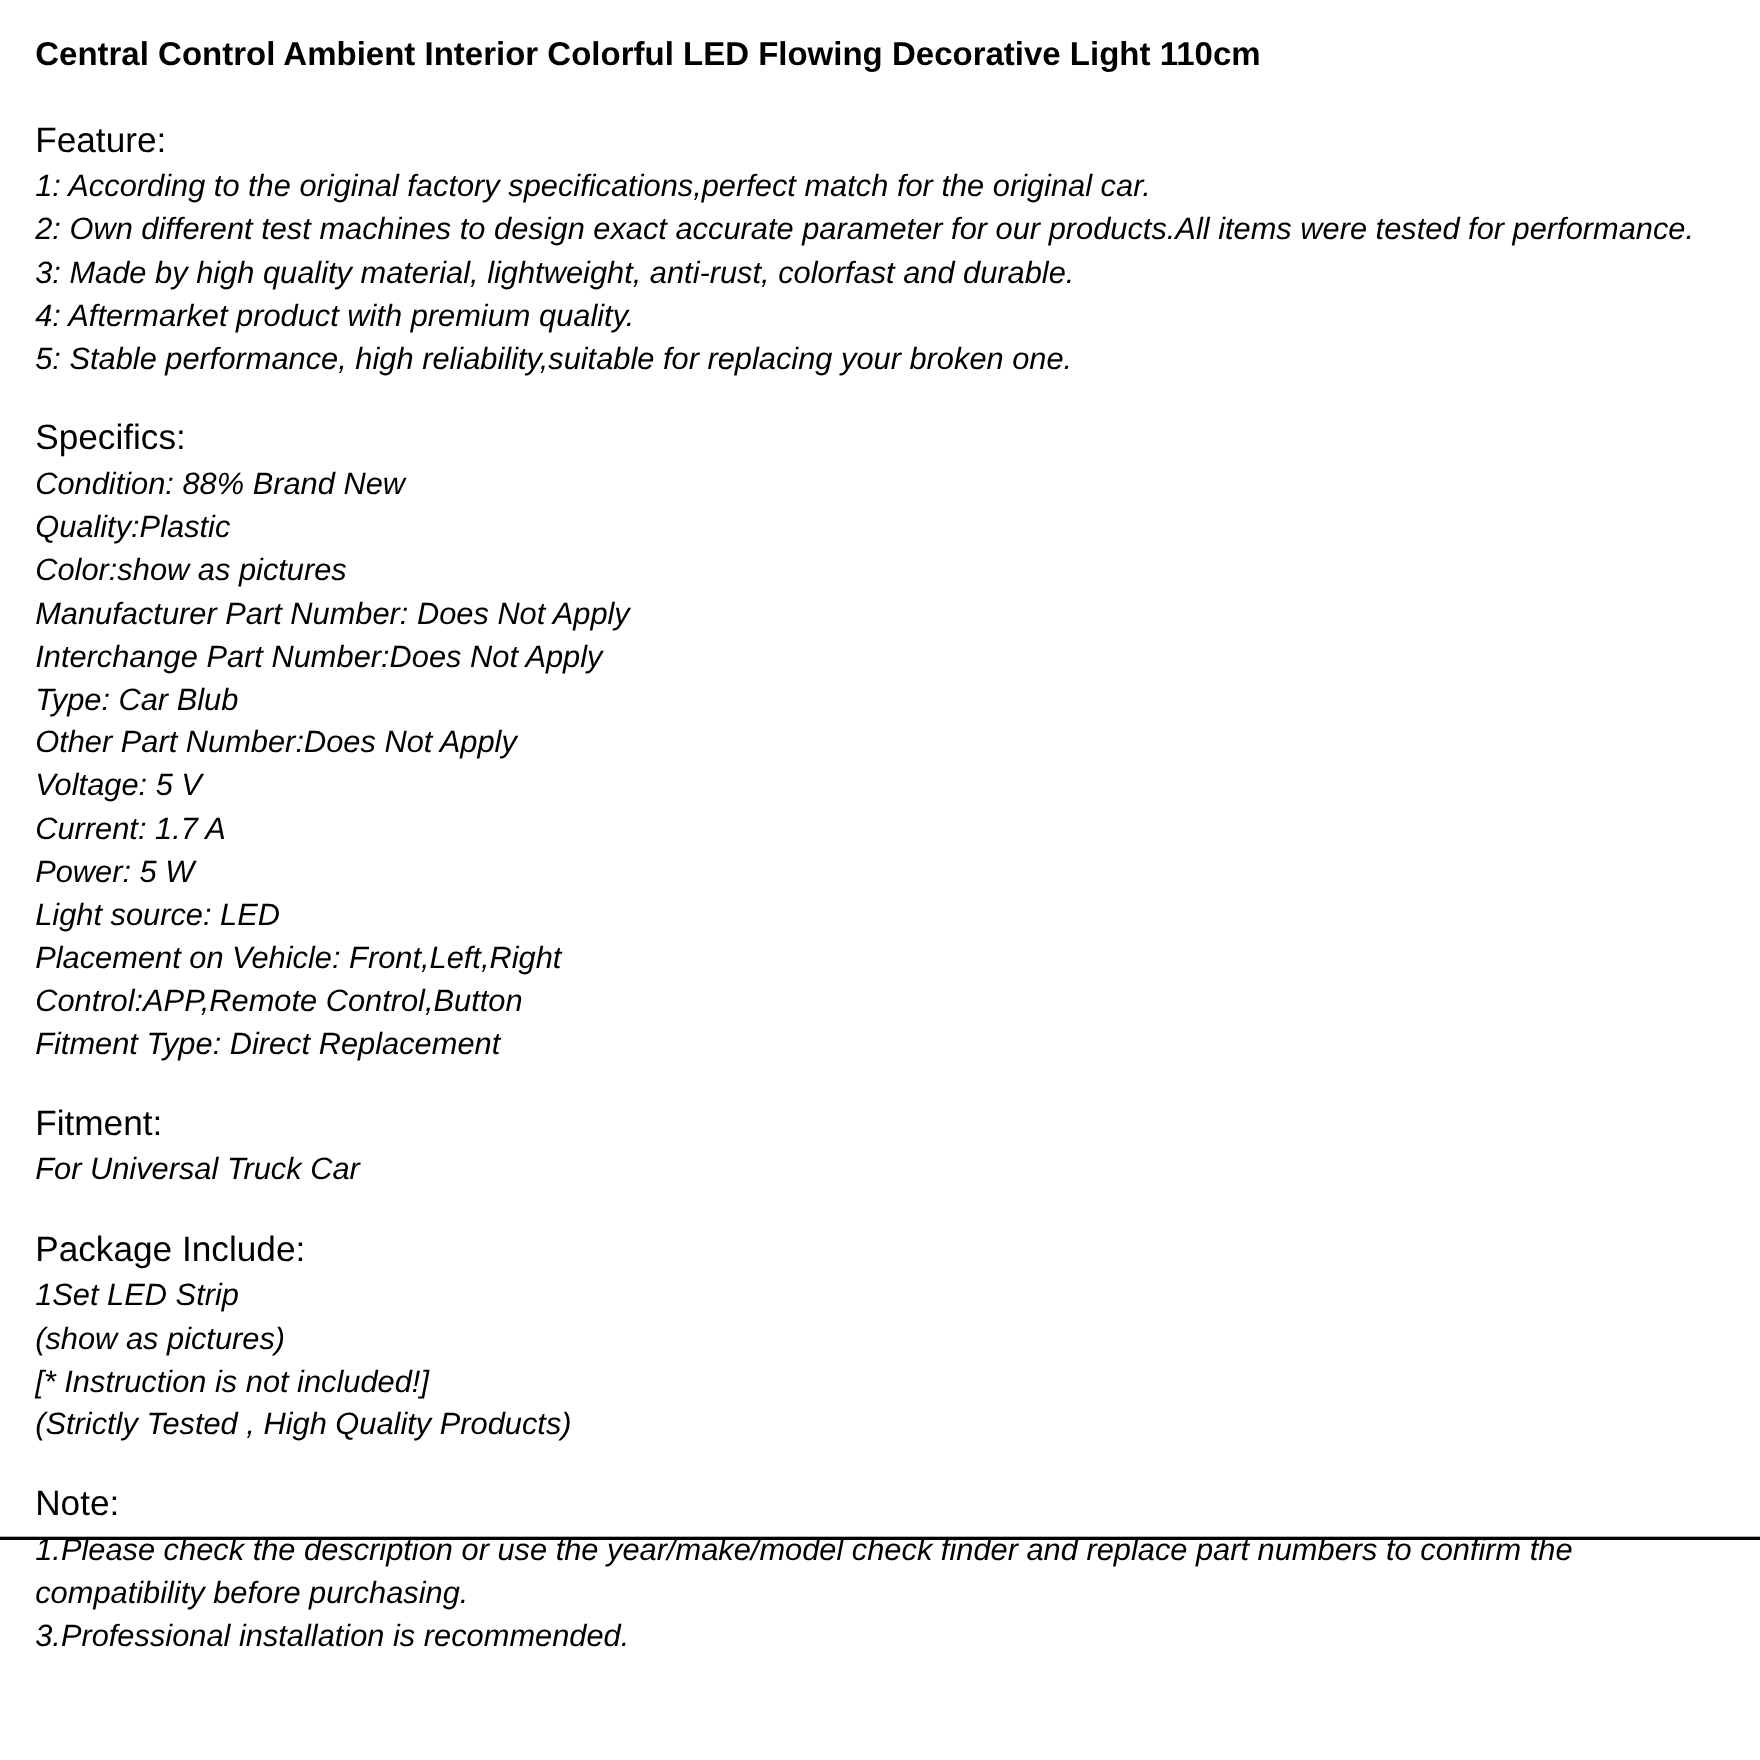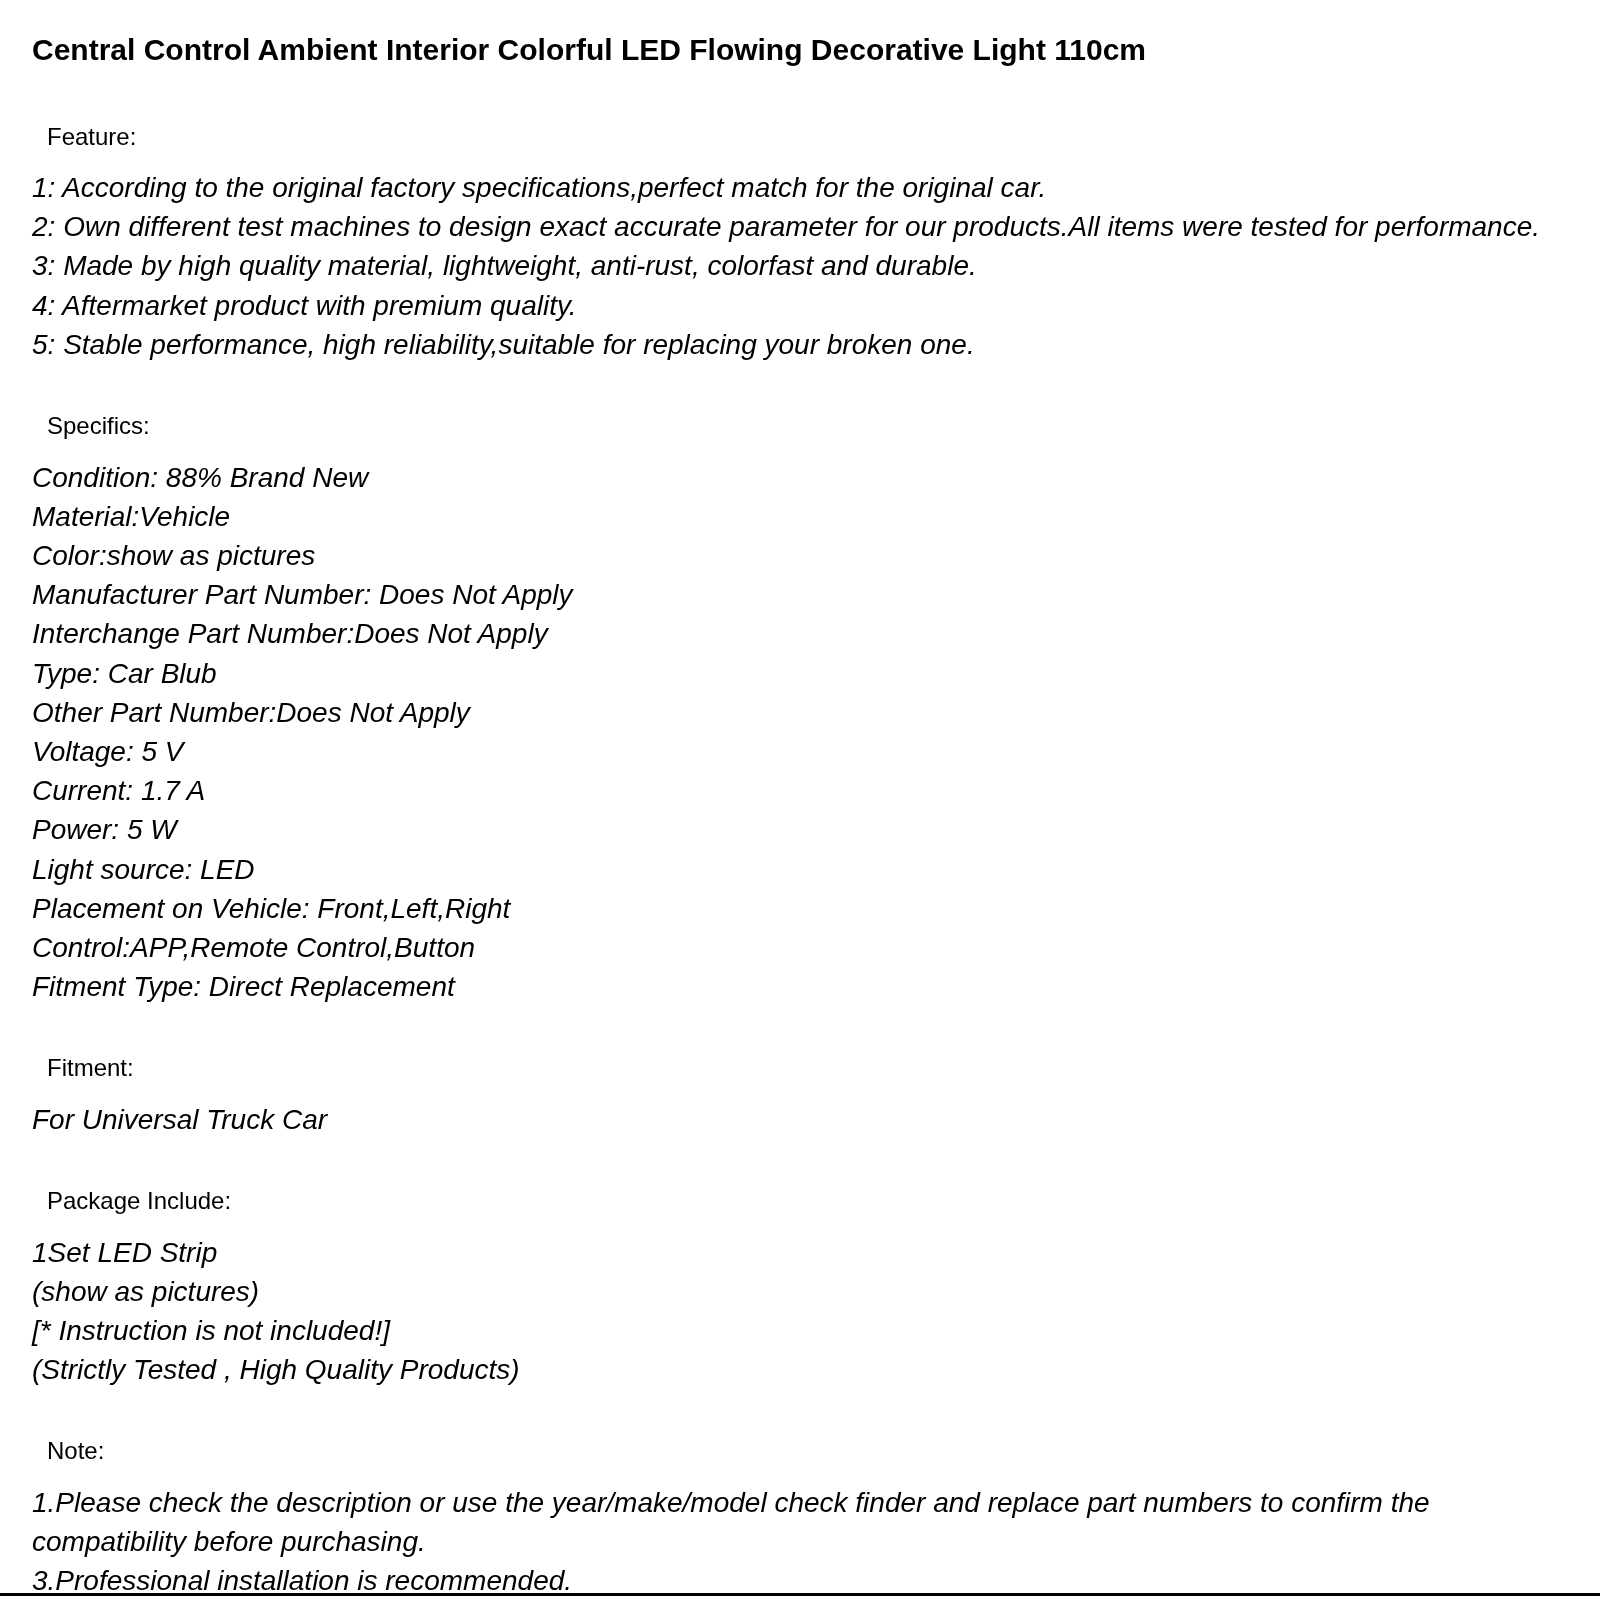--- a/index.html
+++ b/index.html
@@ -10,21 +10,21 @@
   body {
     width: 1600px;
     height: 1600px;
     font-family: "Liberation Sans", sans-serif;
     color: #000000;
     overflow: hidden;
   }
   .page {
     box-sizing: border-box;
     width: 1600px;
-    height: 1596px;
+    height: 1400px;
     padding: 24px 30px 0 32px;
     border-bottom: 3px solid #000000;
   }
   .doc-title {
     font-size: 30px;
     font-weight: bold;
     line-height: 1.35;
     margin: 6px 0 0 0;
   }
   .gap-lg { height: 34px; }
@@ -34,23 +34,23 @@
     line-height: 1.40;
   }
   .line {
     font-size: 28px;
     line-height: 1.40;
     margin: 0;
     white-space: normal;
     font-style: italic;
   }
   .head-line {
-    font-size: 24px;
+    font-size: 32px;
     line-height: 1.40;
-    margin: 15px;
+    margin: 0;
   }
 </style>
 </head>
 <body>
 
 <div class="page">
 
   <h1 class="doc-title">Central Control Ambient Interior Colorful LED Flowing Decorative Light 110cm</h1>
 
   <div class="gap-lg"></div>
@@ -62,21 +62,21 @@
     <p class="line">3: Made by high quality material, lightweight, anti-rust, colorfast and durable.</p>
     <p class="line">4: Aftermarket product with premium quality.</p>
     <p class="line">5: Stable performance, high reliability,suitable for replacing your broken one.</p>
   </div>
 
   <div class="gap-md"></div>
 
   <div class="section">
     <p class="head-line">Specifics:</p>
     <p class="line">Condition: 88% Brand New</p>
-    <p class="line">Material:Vehicle</p>
+    <p class="line">Quality:Plastic</p>
     <p class="line">Color:show as pictures</p>
     <p class="line">Manufacturer Part Number: Does Not Apply</p>
     <p class="line">Interchange Part Number:Does Not Apply</p>
     <p class="line">Type: Car Blub</p>
     <p class="line">Other Part Number:Does Not Apply</p>
     <p class="line">Voltage: 5 V</p>
     <p class="line">Current: 1.7 A</p>
     <p class="line">Power: 5 W</p>
     <p class="line">Light source: LED</p>
     <p class="line">Placement on Vehicle: Front,Left,Right</p>

